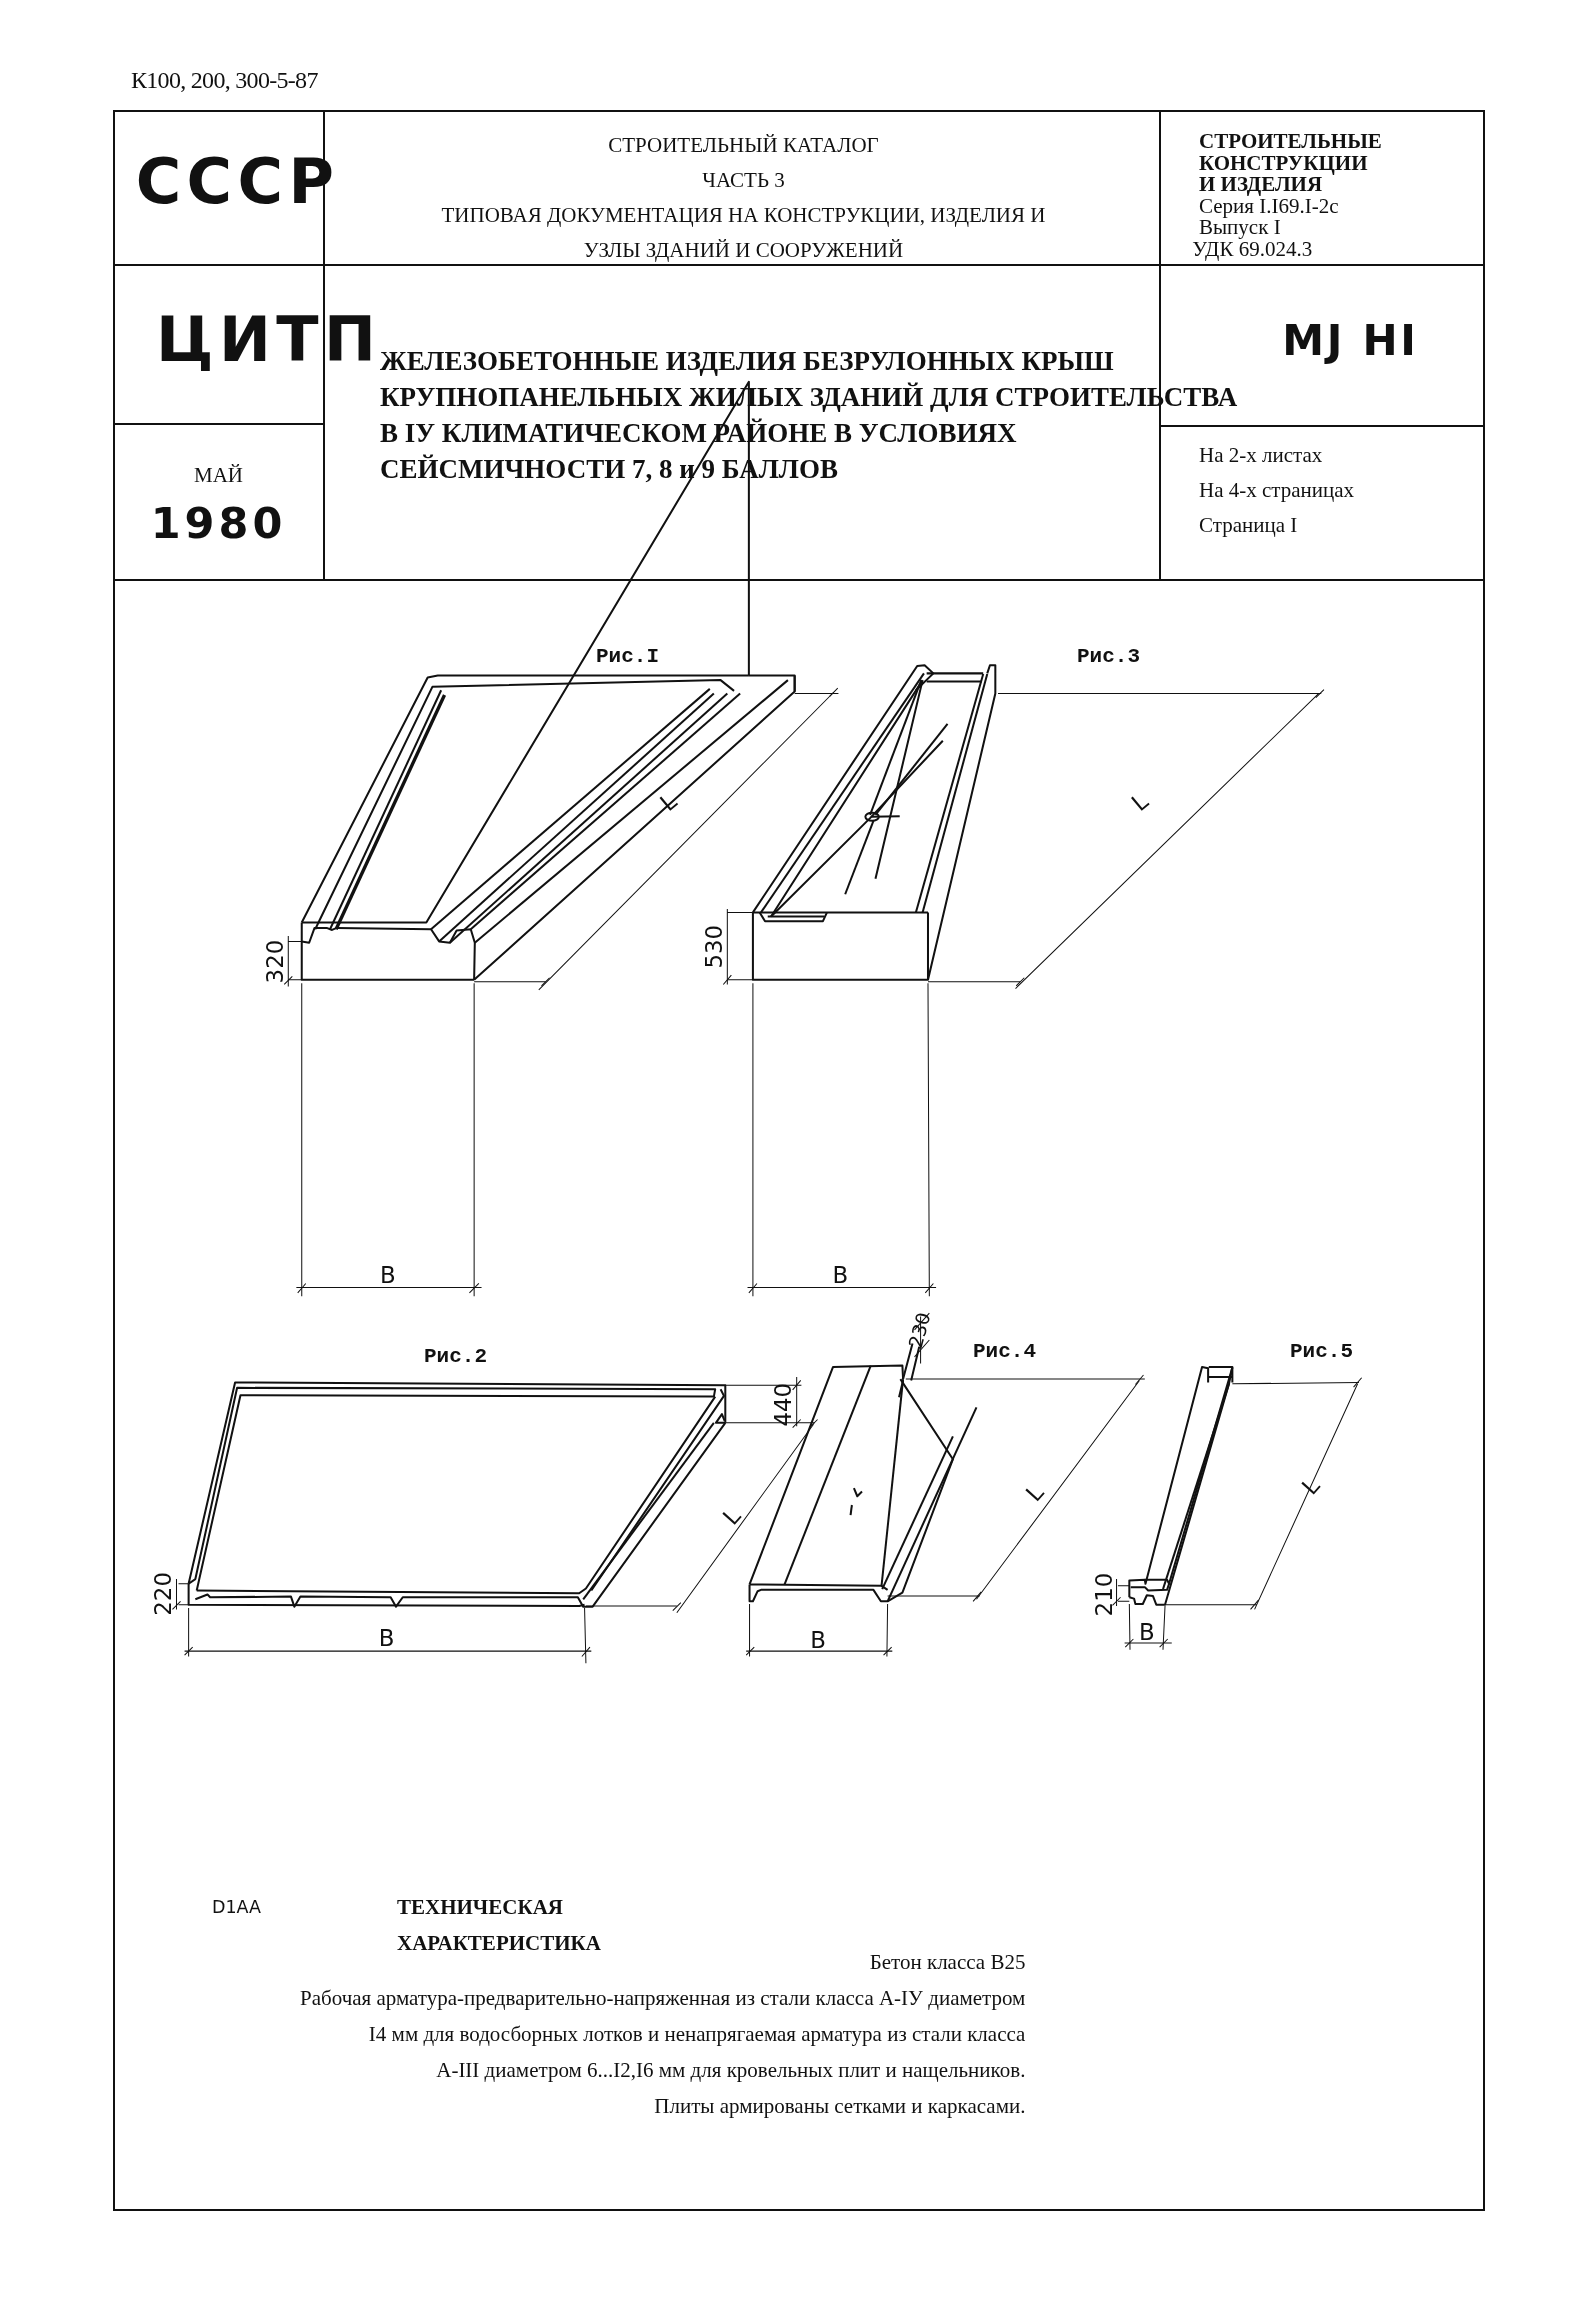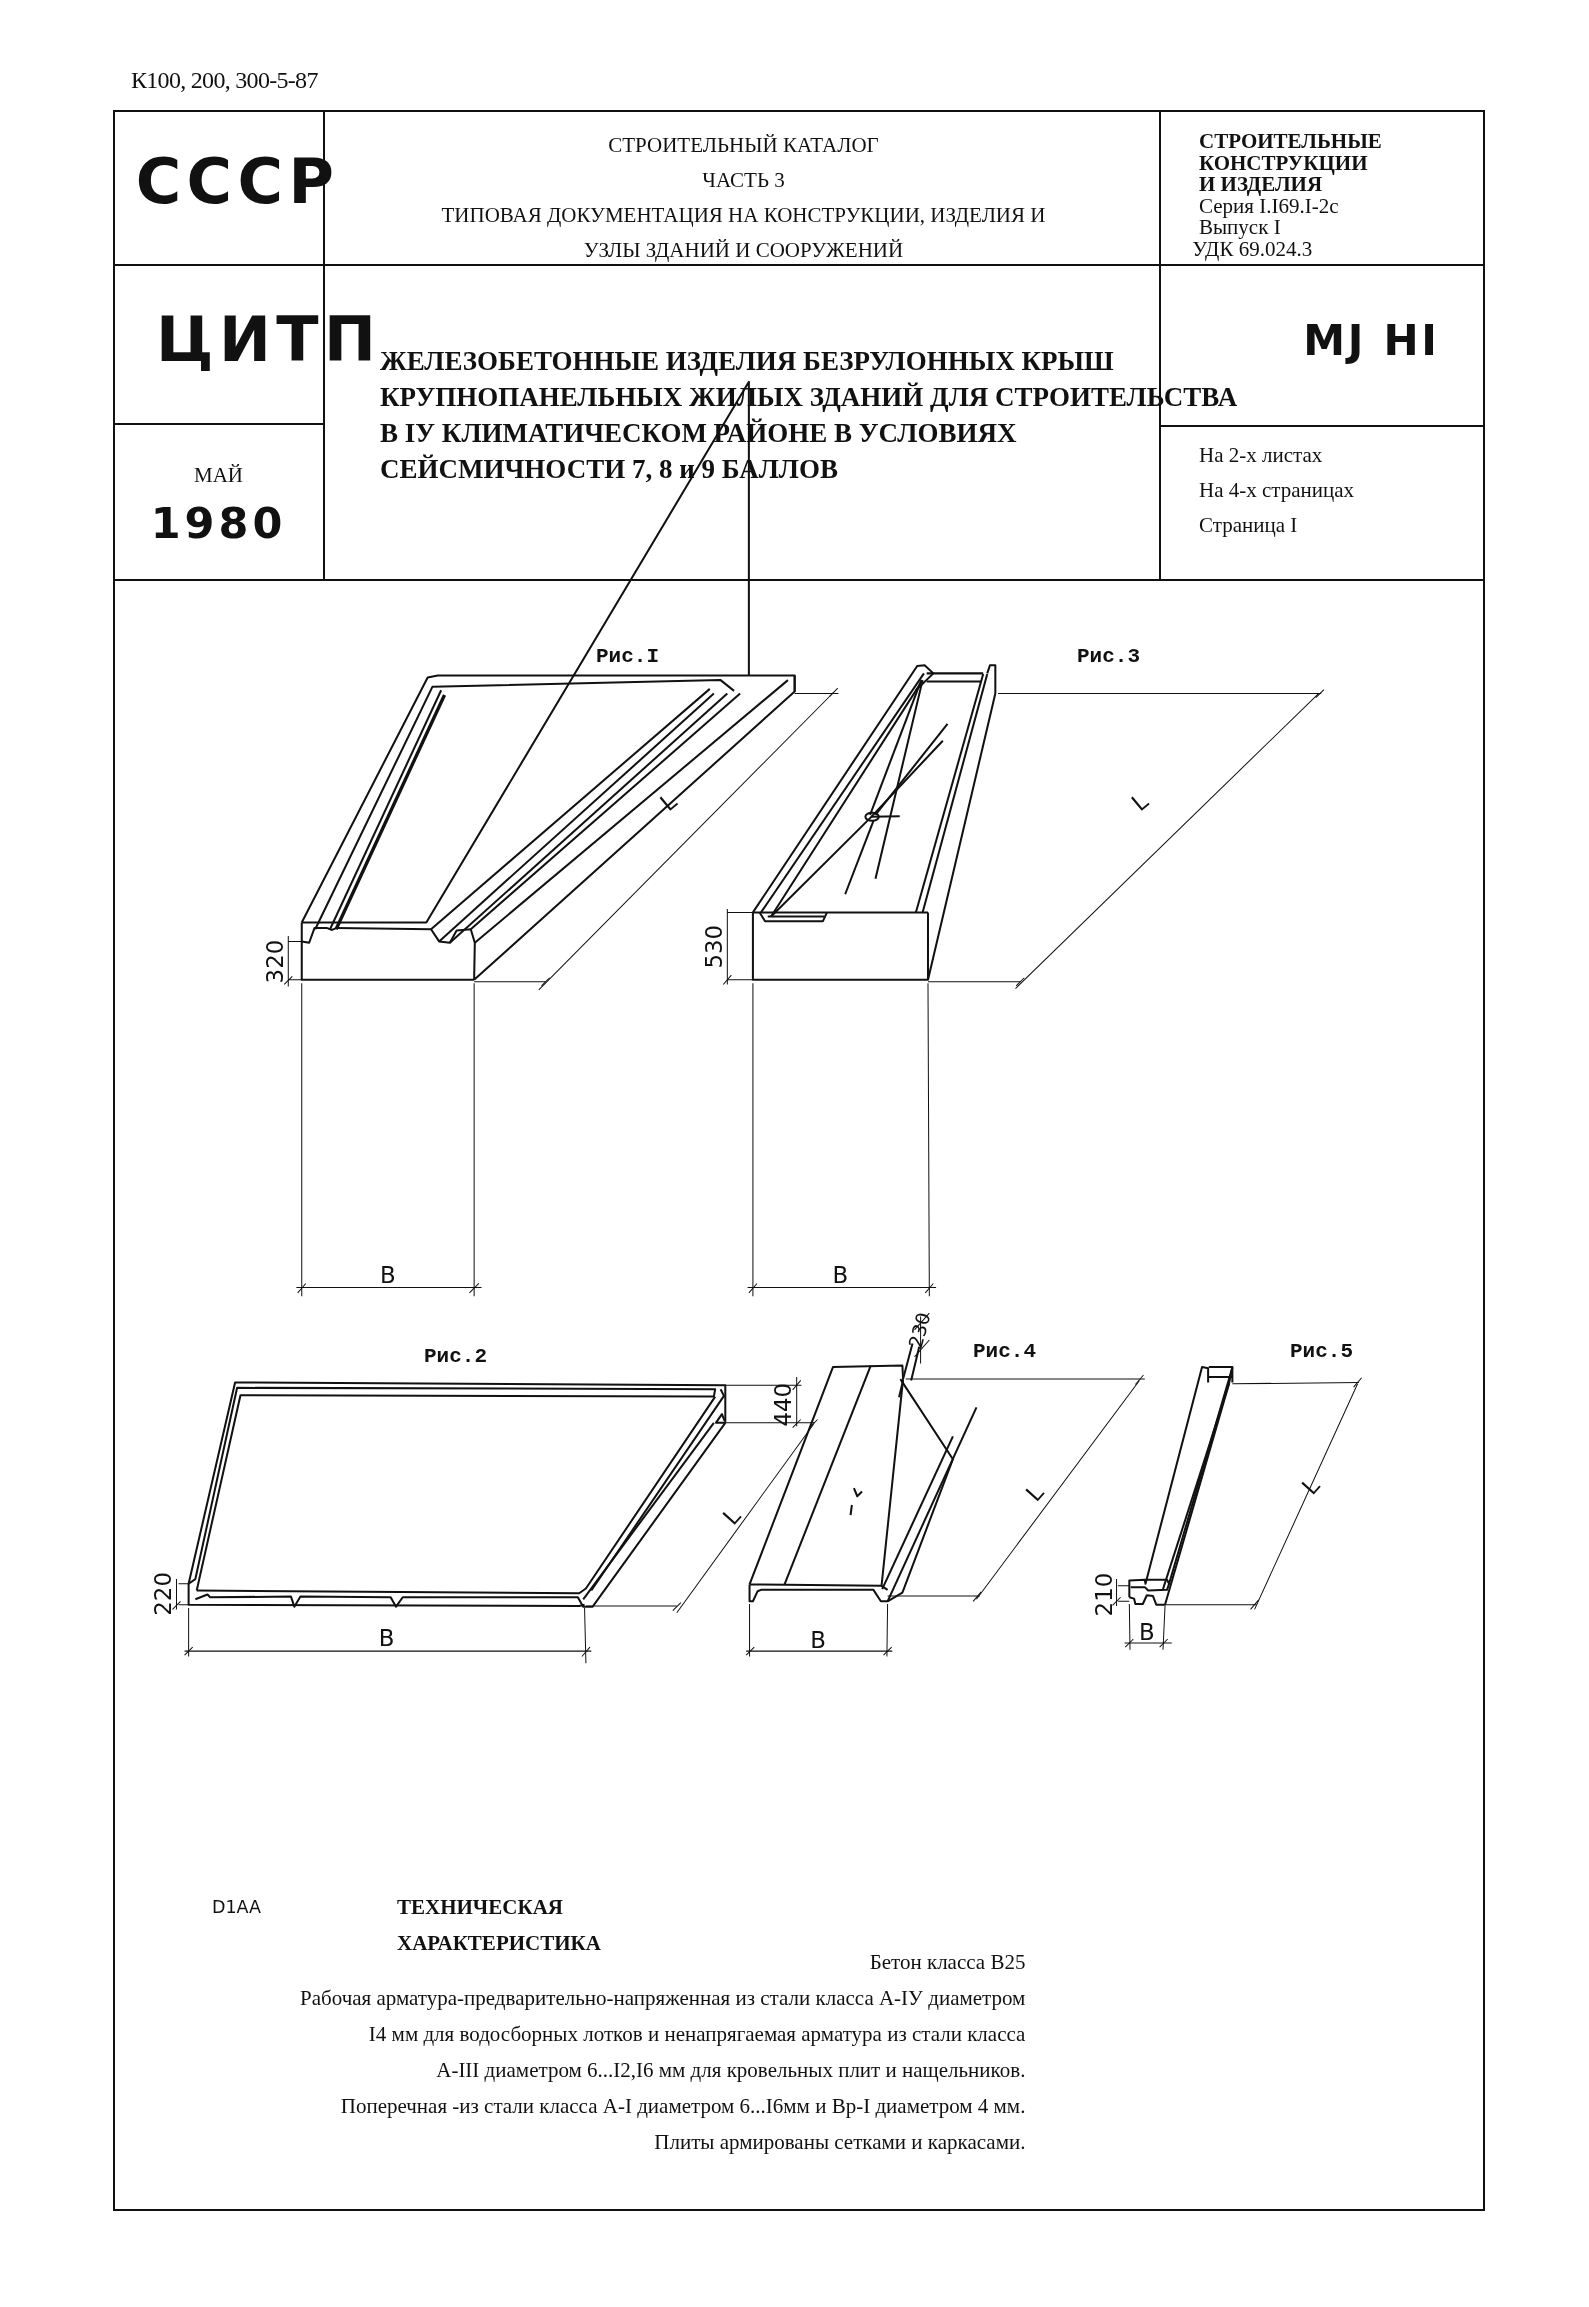--- a/index.html
+++ b/index.html
@@ -50,21 +50,21 @@
 
 <div class="abs series">
   <div>СТРОИТЕЛЬНЫЕ</div>
   <div>КОНСТРУКЦИИ</div>
   <div>И ИЗДЕЛИЯ</div>
   <div style="font-weight:normal;">Серия I.I69.I-2с</div>
   <div style="font-weight:normal;">Выпуск I</div>
   <div style="font-weight:normal;margin-left:-6.7px;">УДК 69.024.3</div>
 </div>
 
-<div class="abs big" style="left:1160px;top:316px;width:381px;font-size:42px;letter-spacing:2.7px;padding-left:21px;">МJ HI</div>
+<div class="abs big" style="left:1160px;top:316px;width:381px;font-size:42px;letter-spacing:2.7px;">МJ HI</div>
 
 <div class="abs title">
   <div>ЖЕЛЕЗОБЕТОННЫЕ ИЗДЕЛИЯ БЕЗРУЛОННЫХ КРЫШ</div>
   <div>КРУПНОПАНЕЛЬНЫХ ЖИЛЫХ ЗДАНИЙ ДЛЯ СТРОИТЕЛЬСТВА</div>
   <div>В IУ КЛИМАТИЧЕСКОМ РАЙОНЕ В УСЛОВИЯХ</div>
   <div>СЕЙСМИЧНОСТИ 7, 8 и 9 БАЛЛОВ</div>
 </div>
 
 <div class="abs sheets">
   <div>На 2-х листах</div>
@@ -210,17 +210,16 @@
 </svg>
 
 <div class="abs tech">
   <div class="code">D1AA</div>
   <div class="head">ТЕХНИЧЕСКАЯ ХАРАКТЕРИСТИКА</div>
   <div class="body">
     <div>Бетон  класса В25</div>
     <div>Рабочая арматура-предварительно-напряженная из стали класса А-IУ диаметром</div>
     <div>I4 мм для водосборных лотков и ненапрягаемая арматура  из стали класса</div>
     <div>А-III диаметром 6...I2,I6 мм для кровельных плит и нащельников.</div>
-    <div>Поперечная -из стали класса А-I диаметром 6...I6мм и Вр-I диаметром 4 мм.</div>
     <div>Плиты армированы сетками и  каркасами.</div>
   </div>
 </div>
 
 
 </body></html>

